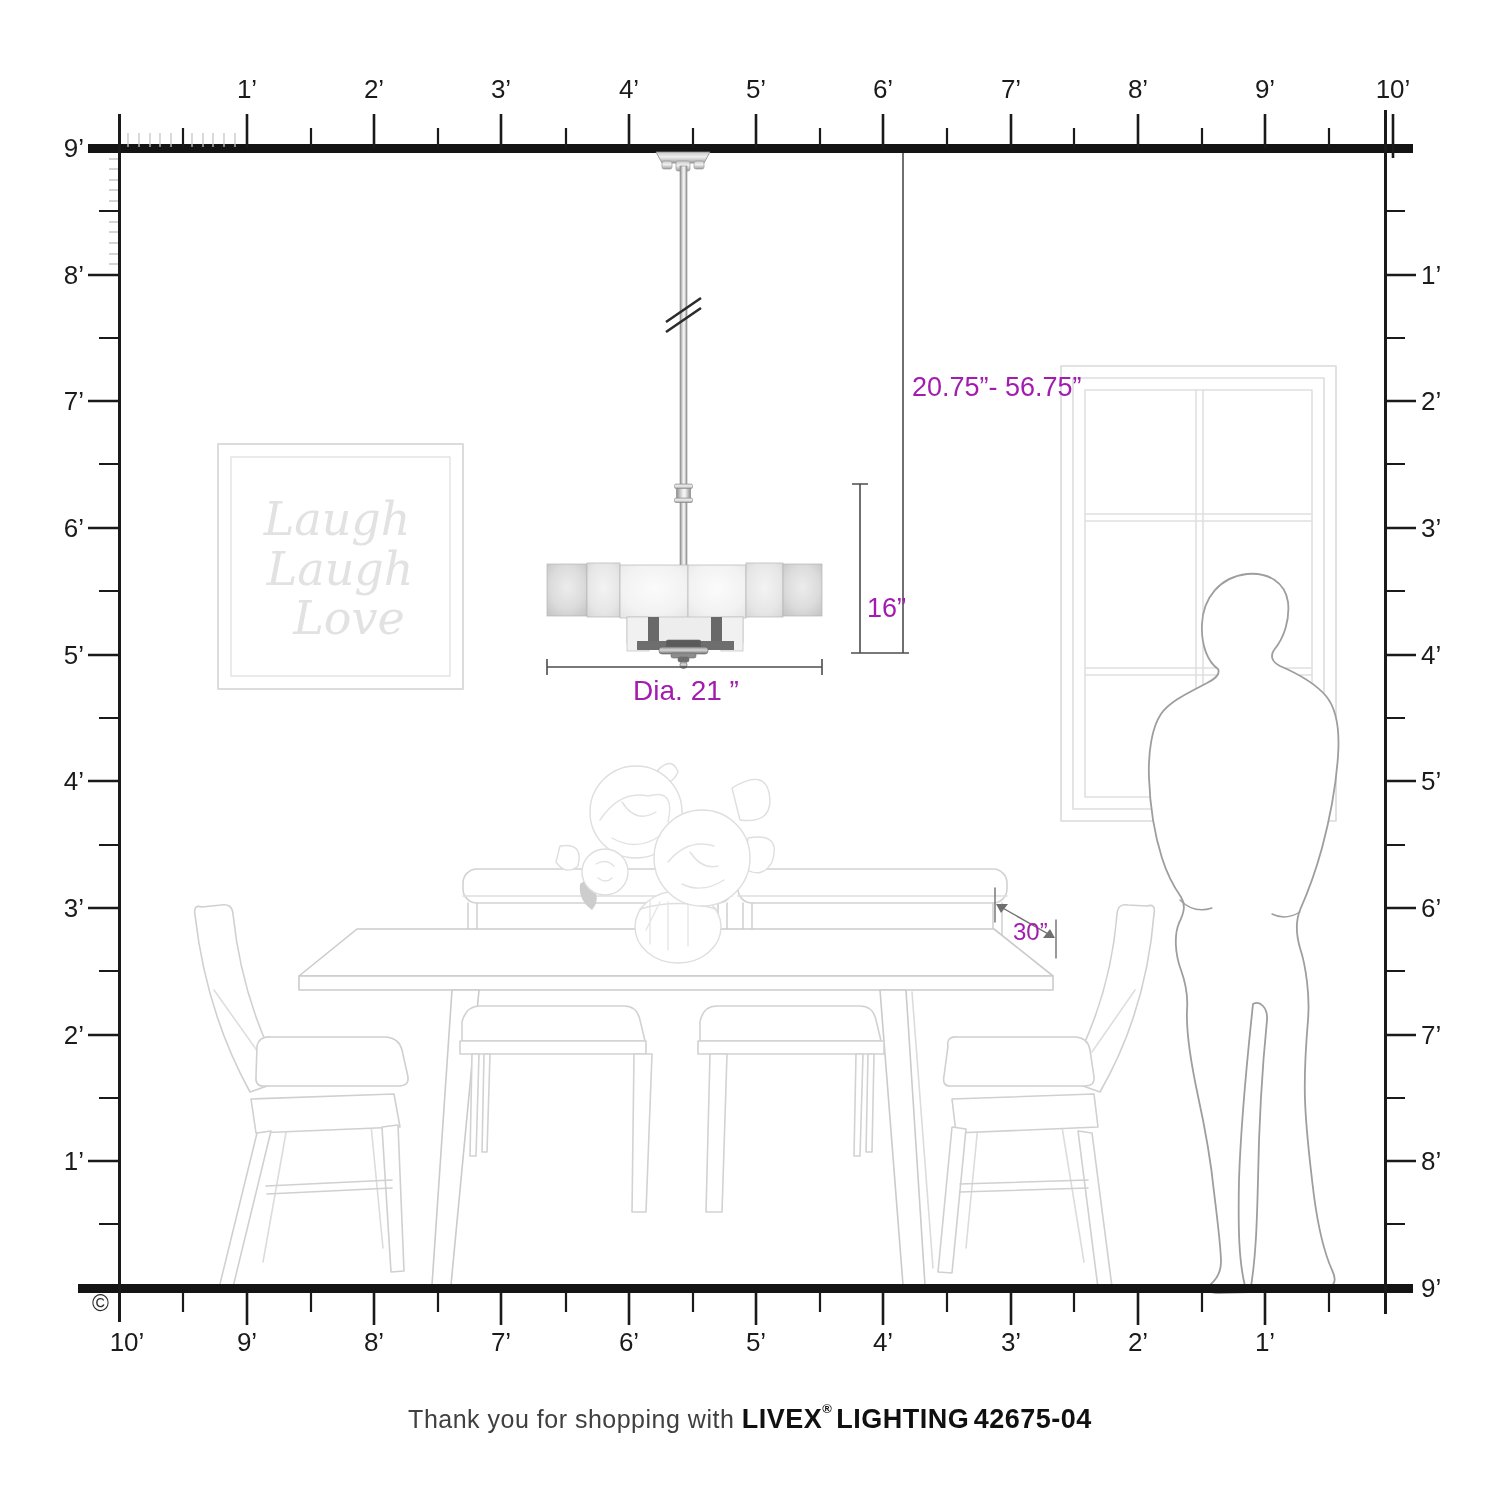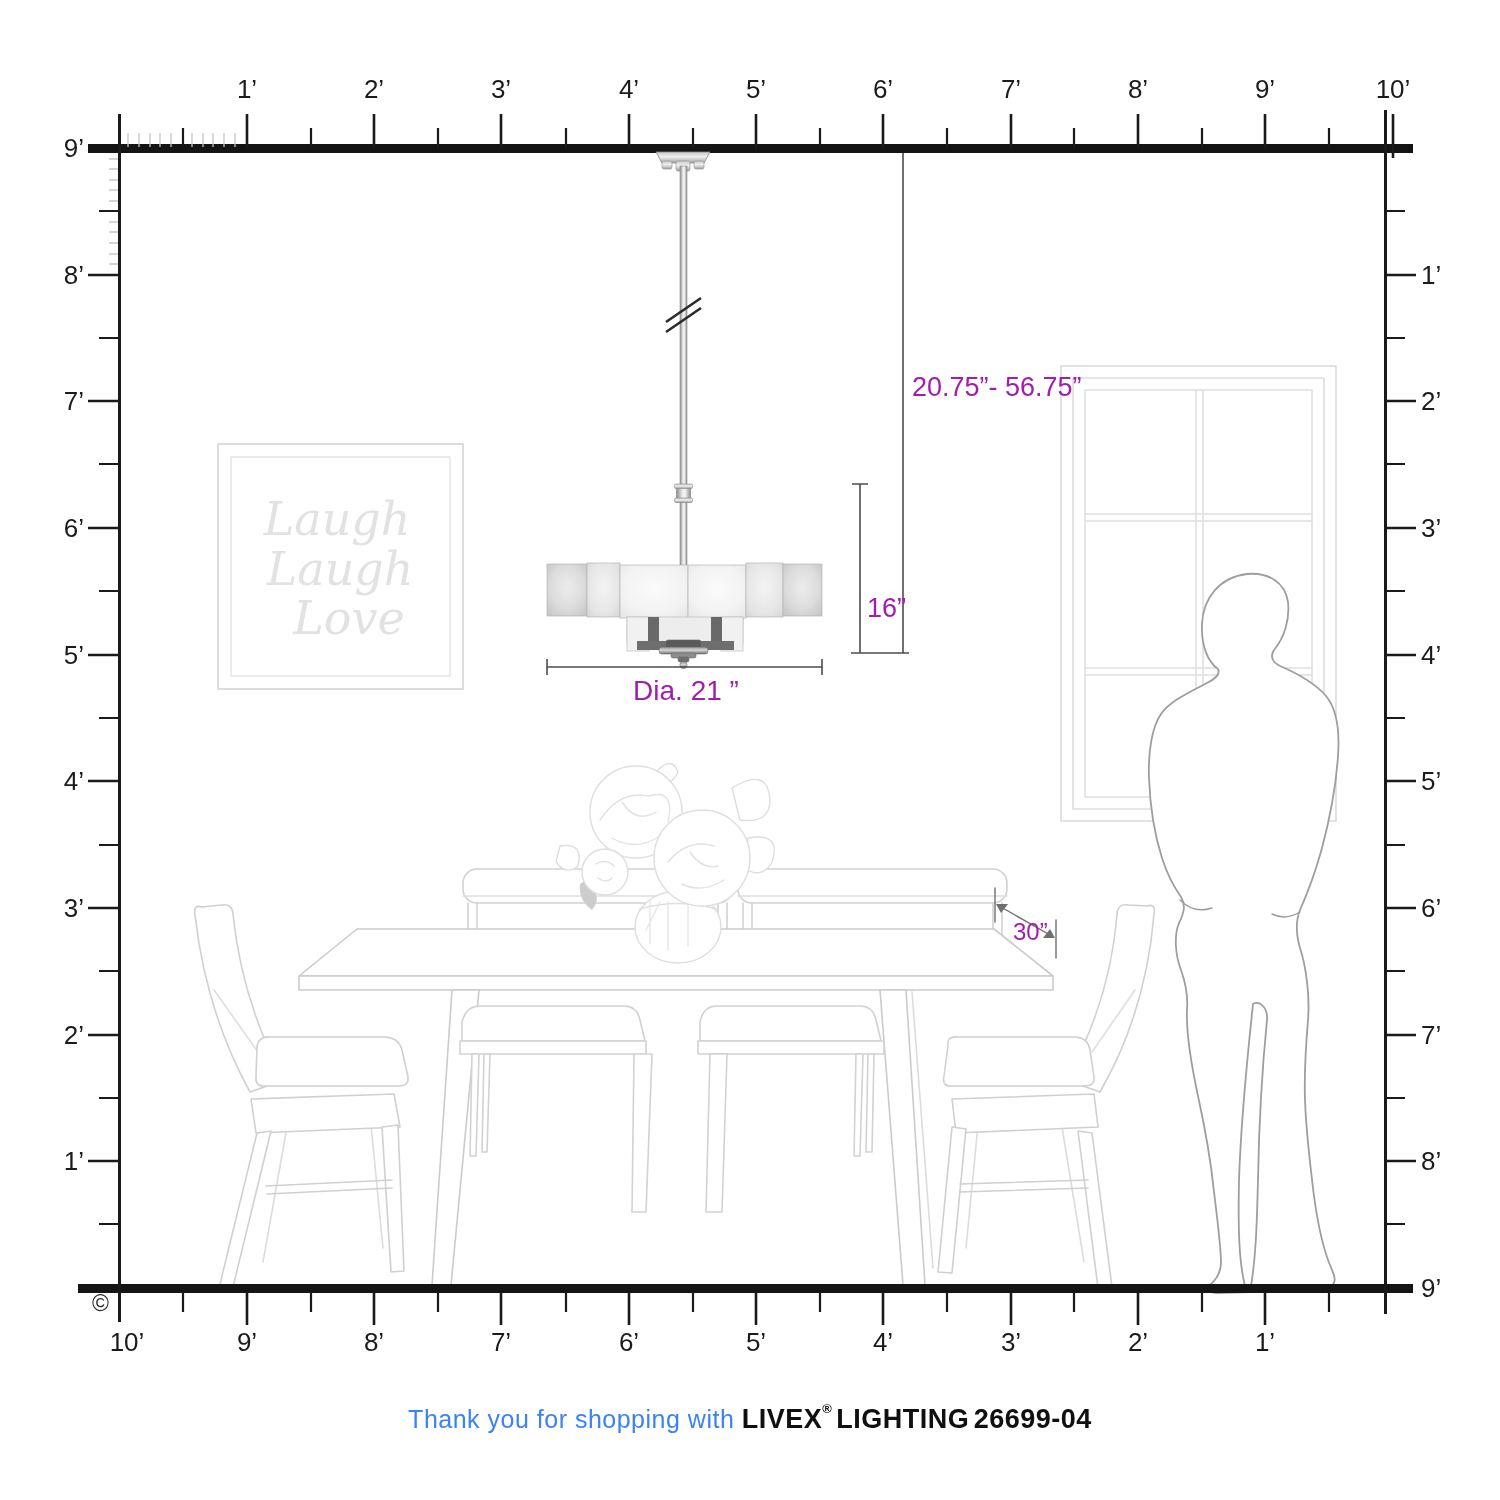--- a/index.html
+++ b/index.html
@@ -16,21 +16,21 @@
   .dim.h16{left:867px;top:549px;font-size:27px;margin-top:44px;}
   .dim.dia{left:686px;top:675px;font-size:28px;transform:translateX(-50%);}
   .dim.d30{left:1013px;top:882px;font-size:24px;margin-top:36px;}
   .script{position:absolute;font-family:"DejaVu Serif",serif;font-style:italic;color:#e2e2e2;
           font-size:46px;transform:translateX(-50%);white-space:nowrap;}
   .script.l1{left:337px;top:492px;}
   .script.l2{left:340px;top:542px;}
   .script.l3{left:349px;top:591px;text-align:right;}
   .copyright{position:absolute;left:92px;top:1290px;font-size:23px;color:#2e2e2e;}
   .footer{position:absolute;left:0;top:1404px;width:1500px;text-align:center;color:#111;}
-  .footer .f-light{font-size:25px;font-weight:400;color:#3b82f6;letter-spacing:.5px;}
+  .footer .f-light{font-size:25px;font-weight:400;color:#404040;letter-spacing:.5px;}
   .footer .f-bold{font-size:27px;font-weight:700;color:#101010;letter-spacing:.5px;}
   .footer sup{font-size:13px;font-weight:700;position:relative;top:-9px;color:#101010;}
 </style>
 </head>
 <body>
 
 <div id="canvas">
 
 <svg id="scene" width="1500" height="1500" viewBox="0 0 1500 1500">
   <defs>
@@ -318,16 +318,16 @@
 <div class="script l1">Laugh</div>
 <div class="script l2">Laugh</div>
 <div class="script l3">Love</div>
 
 <div class="copyright">©</div>
 
 <div class="footer">
   <span class="f-light">Thank you for shopping with </span>
   <span class="f-bold">LIVEX</span><sup>®</sup>
   <span class="f-bold">LIGHTING</span>
-  <span class="f-bold">26699-04</span>
+  <span class="f-bold">42675-04</span>
 </div>
 
 </div>
 
 </body></html>

